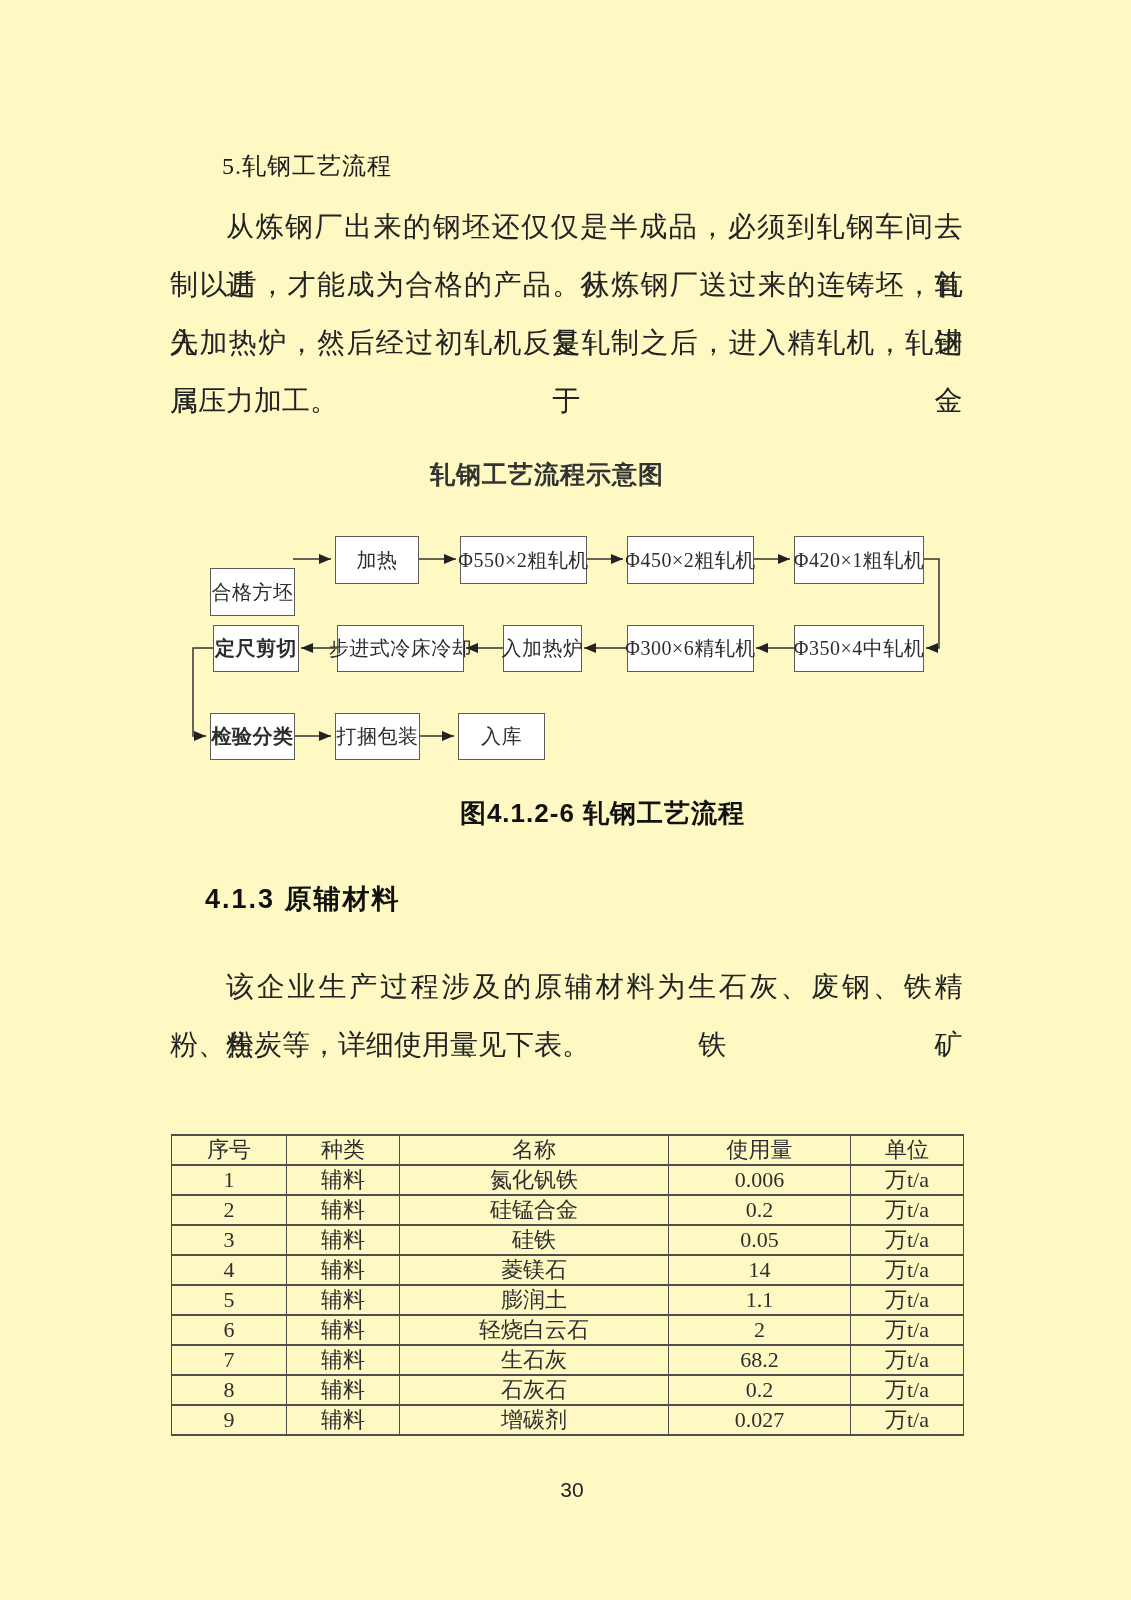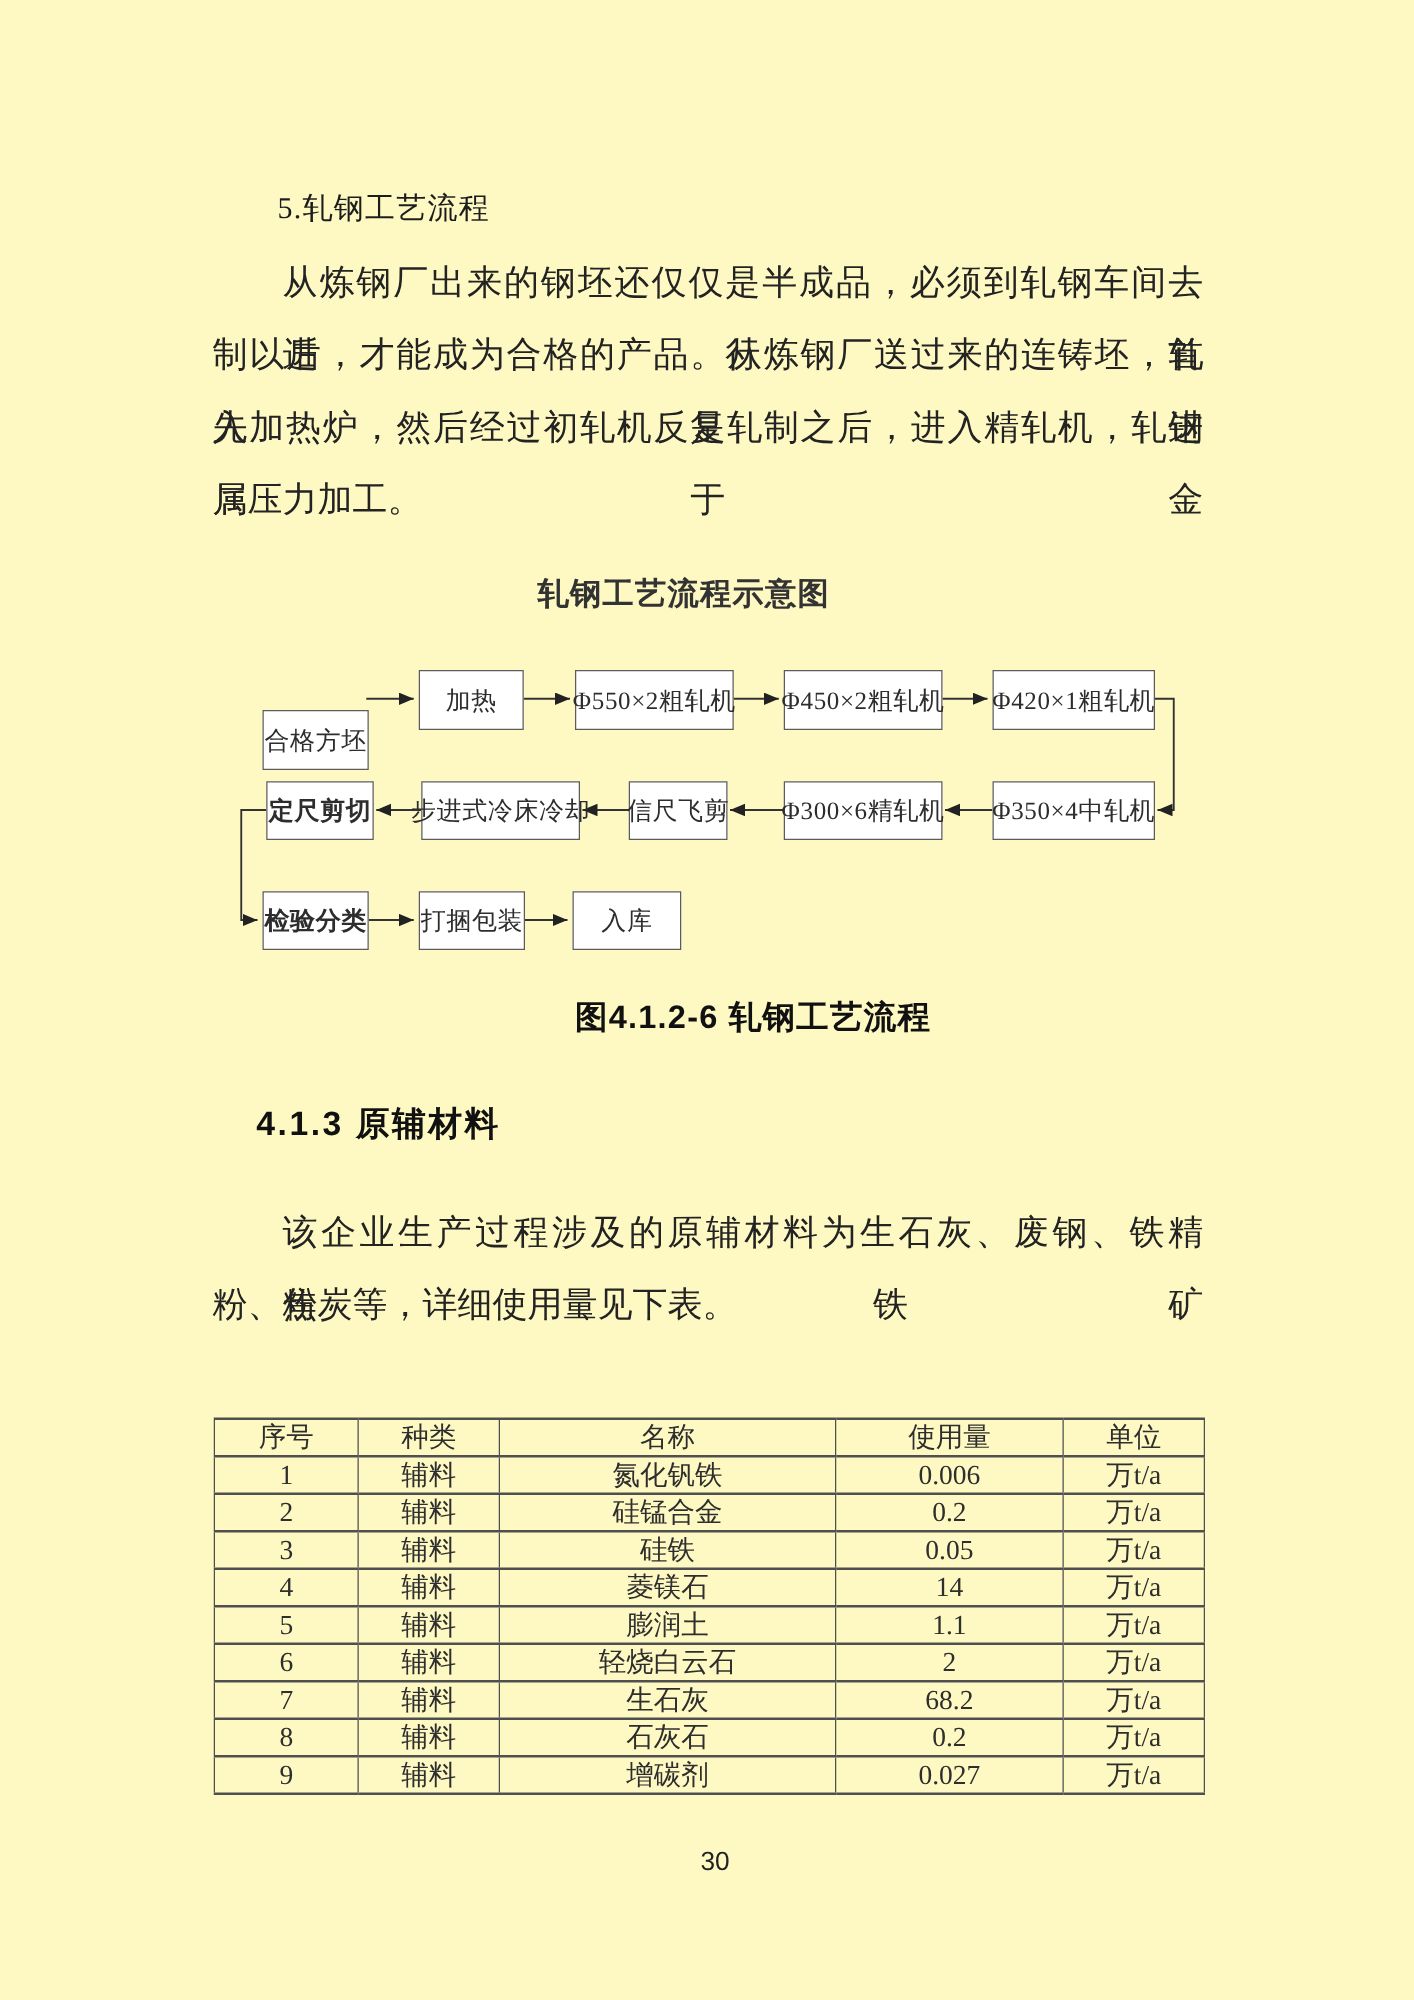--- a/index.html
+++ b/index.html
@@ -124,21 +124,21 @@
   </svg>
 
   <div class="fnode" style="left:210px;top:536px;width:83px;height:46px;margin-top:32px;">合格方坯</div>
   <div class="fnode" style="left:335px;top:536px;width:82px;height:46px;">加热</div>
   <div class="fnode" style="left:460px;top:536px;width:125px;height:46px;">Φ550×2粗轧机</div>
   <div class="fnode" style="left:627px;top:536px;width:125px;height:46px;">Φ450×2粗轧机</div>
   <div class="fnode" style="left:794px;top:536px;width:128px;height:46px;">Φ420×1粗轧机</div>
 
   <div class="fnode" style="left:213px;top:625px;width:84px;height:45px;font-weight:bold;">定尺剪切</div>
   <div class="fnode" style="left:337px;top:625px;width:125px;height:45px;">步进式冷床冷却</div>
-  <div class="fnode" style="left:503px;top:625px;width:77px;height:45px;">信尺飞剪</div>
+  <div class="fnode" style="left:503px;top:625px;width:77px;height:45px;">入加热炉</div>
   <div class="fnode" style="left:627px;top:625px;width:125px;height:45px;">Φ300×6精轧机</div>
   <div class="fnode" style="left:794px;top:625px;width:128px;height:45px;">Φ350×4中轧机</div>
 
   <div class="fnode" style="left:210px;top:713px;width:83px;height:45px;font-weight:bold;">检验分类</div>
   <div class="fnode" style="left:335px;top:713px;width:83px;height:45px;">打捆包装</div>
   <div class="fnode" style="left:458px;top:713px;width:85px;height:45px;text-align:center;">入库</div>
 
   <div class="abs bold-head fig-caption">图4.1.2-6 轧钢工艺流程</div>
 
   <div class="abs bold-head sec413">4.1.3 原辅材料</div>

